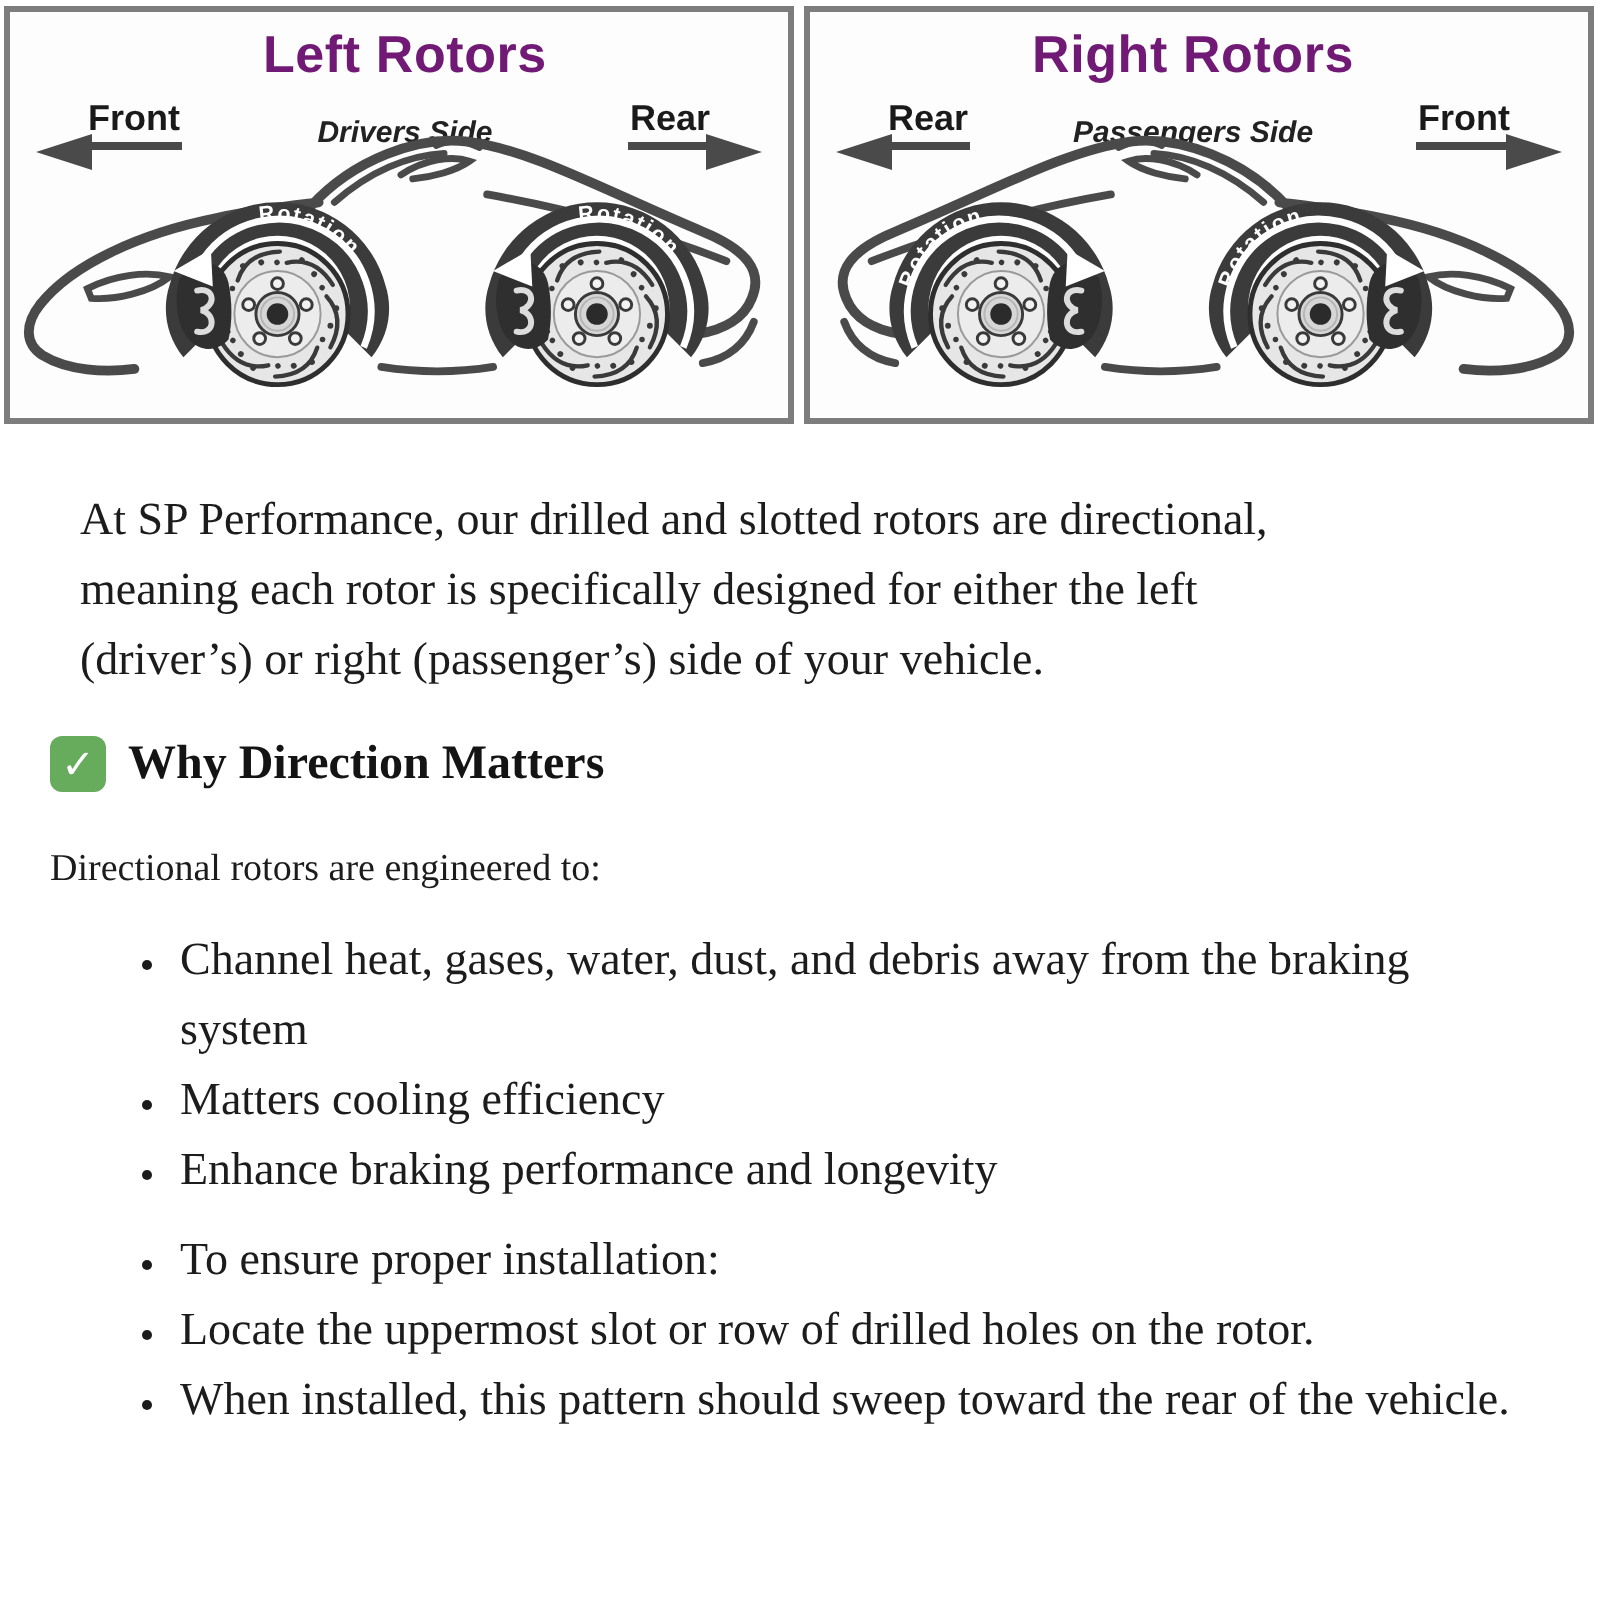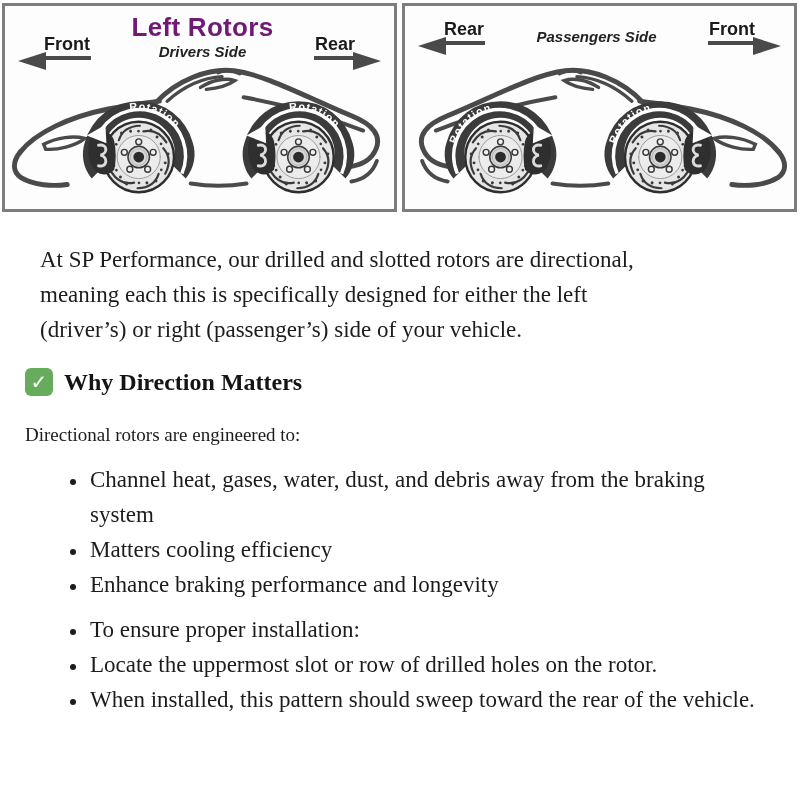--- a/index.html
+++ b/index.html
@@ -7,21 +7,21 @@
     width:800px;height:800px;background:#ffffff;overflow:hidden;
     font-family:"Liberation Serif",serif;color:#1c1c1c;
   }
 
   
   .panels{display:flex;gap:5px;padding:3px 3px 0 2px}
   .panel{flex:1;border:3px solid #7d7d7d;position:relative;height:203px;background:#fdfdfd}
   .panel-header{display:flex;justify-content:space-between;align-items:flex-end;padding:7px 13px 0}
   .panel-titles{text-align:center;font-family:"Liberation Sans",sans-serif;margin-top:1px}
   .panel-title{font-size:26px;font-weight:bold;line-height:1;letter-spacing:.3px;color:#701a75}
-  .panel-subtitle{font-size:15px;font-weight:bold;font-style:italic;margin-top:3px;color:#222}
+  .panel-subtitle{font-size:15px;font-weight:bold;font-style:italic;margin-top:18px;color:#222}
   .dir{display:flex;align-items:flex-start;margin-top:7px;font-family:"Liberation Sans",sans-serif}
   .dir-text{font-weight:bold;font-size:18px;line-height:1.1;border-bottom:4px solid #4a4a4a;padding:0 1px 1px;color:#1a1a1a}
   .tri{width:0;height:0;border-top:9px solid transparent;border-bottom:9px solid transparent;align-self:flex-end;margin-bottom:-10px}
   .tri-left{border-right:28px solid #4a4a4a;margin-right:-3px}
   .tri-right{border-left:28px solid #4a4a4a;margin-left:-3px}
   .car-svg{position:absolute;left:0;bottom:2px;width:100%;height:147px;display:block}
   .defs-svg{position:absolute;width:0;height:0}
 
   
   .article{padding:15px 30px 0 25px}
@@ -176,20 +176,21 @@
     </svg>
   </div>
 
   <div class="panel">
     <div class="panel-header">
       <div class="dir">
         <span class="tri tri-left"></span>
         <span class="dir-text">Rear</span>
       </div>
       <div class="panel-titles">
+        <div class="panel-title">Right Rotors</div>
         <div class="panel-subtitle">Passengers Side</div>
       </div>
       <div class="dir">
         <span class="dir-text">Front</span>
         <span class="tri tri-right"></span>
       </div>
     </div>
     <svg class="car-svg" viewBox="0 0 390 150" preserveAspectRatio="xMidYMax meet">
       <defs>
         <path id="rotTxtR1" d="M 48,90 A 47 47 0 0 1 108,53"></path>
@@ -205,21 +206,21 @@
         <textPath href="#rotTxtR2" startOffset="4">Rotation</textPath>
       </text>
     </svg>
   </div>
 </div>
 
 <div class="article">
 
   <p class="intro">
     <span>At SP Performance, our drilled and slotted rotors are directional,</span>
-    <span>meaning each this is specifically designed for either the left</span>
+    <span>meaning each rotor is specifically designed for either the left</span>
     <span>(driver’s) or right (passenger’s) side of your vehicle.</span>
   </p>
 
   <h2 class="sec-heading">
     <span class="check-icon">
       <span class="check-glyph">✓</span>
     </span>
     <span>Why Direction Matters</span>
   </h2>
 

